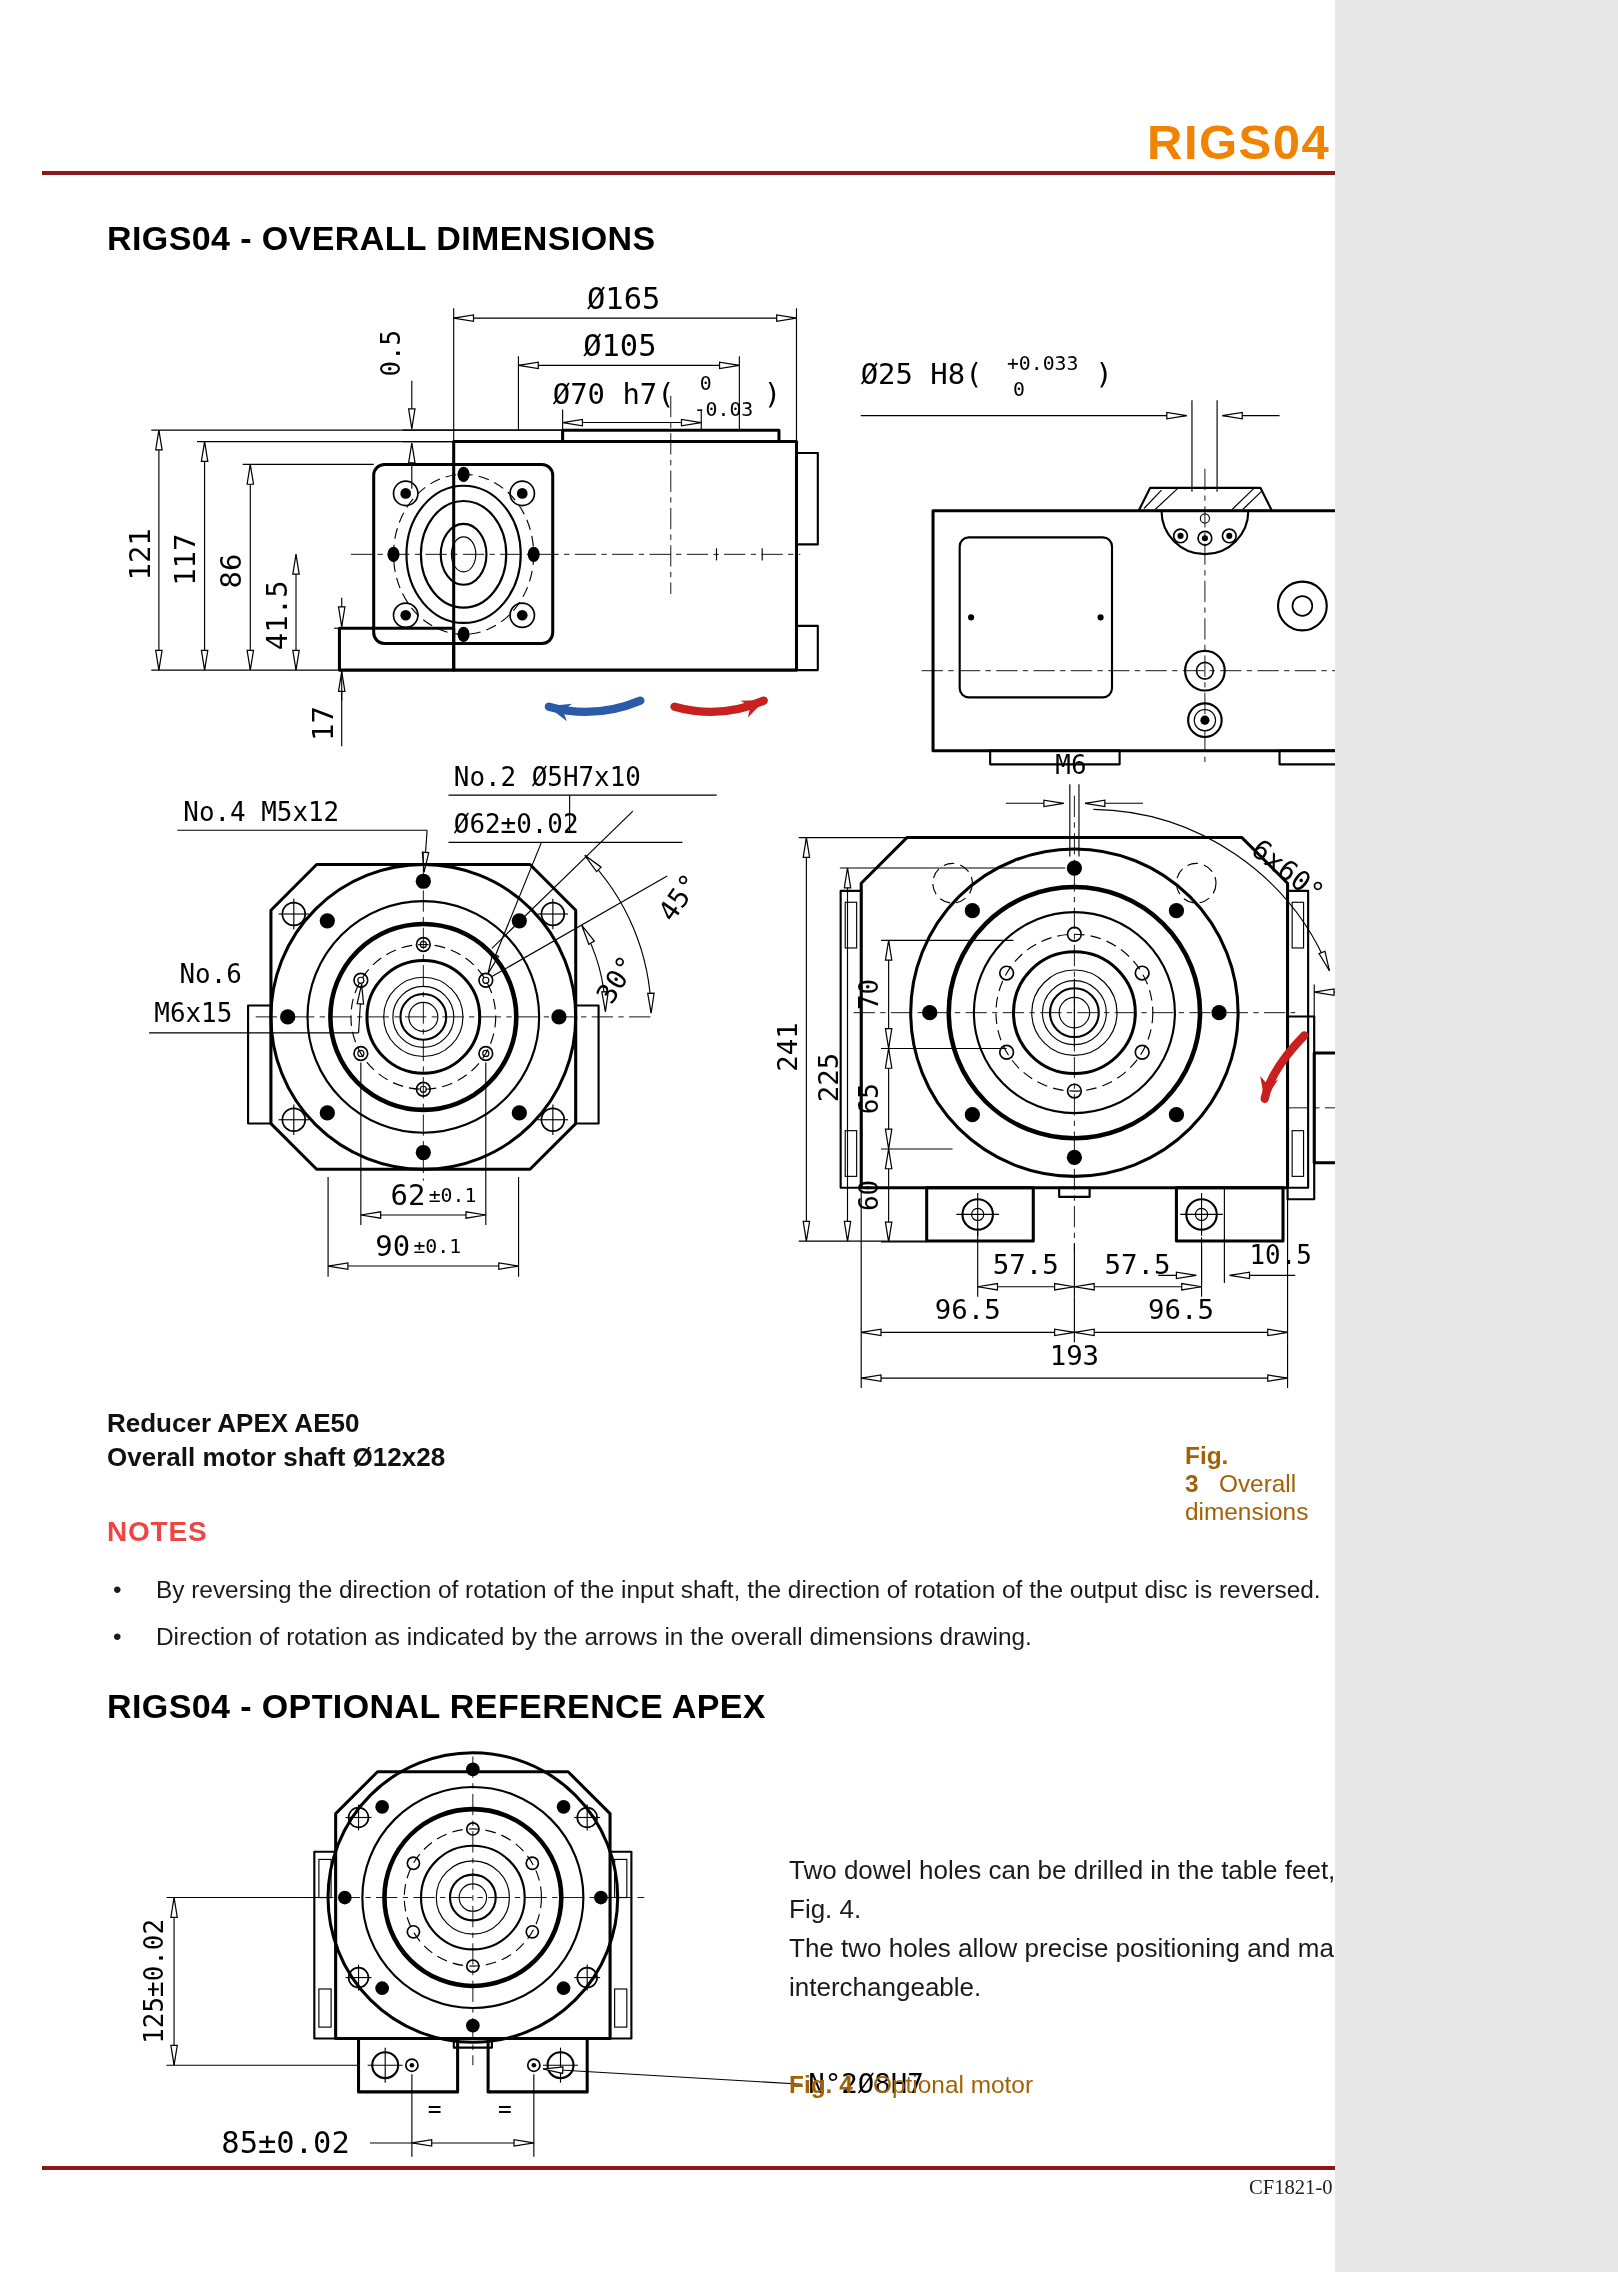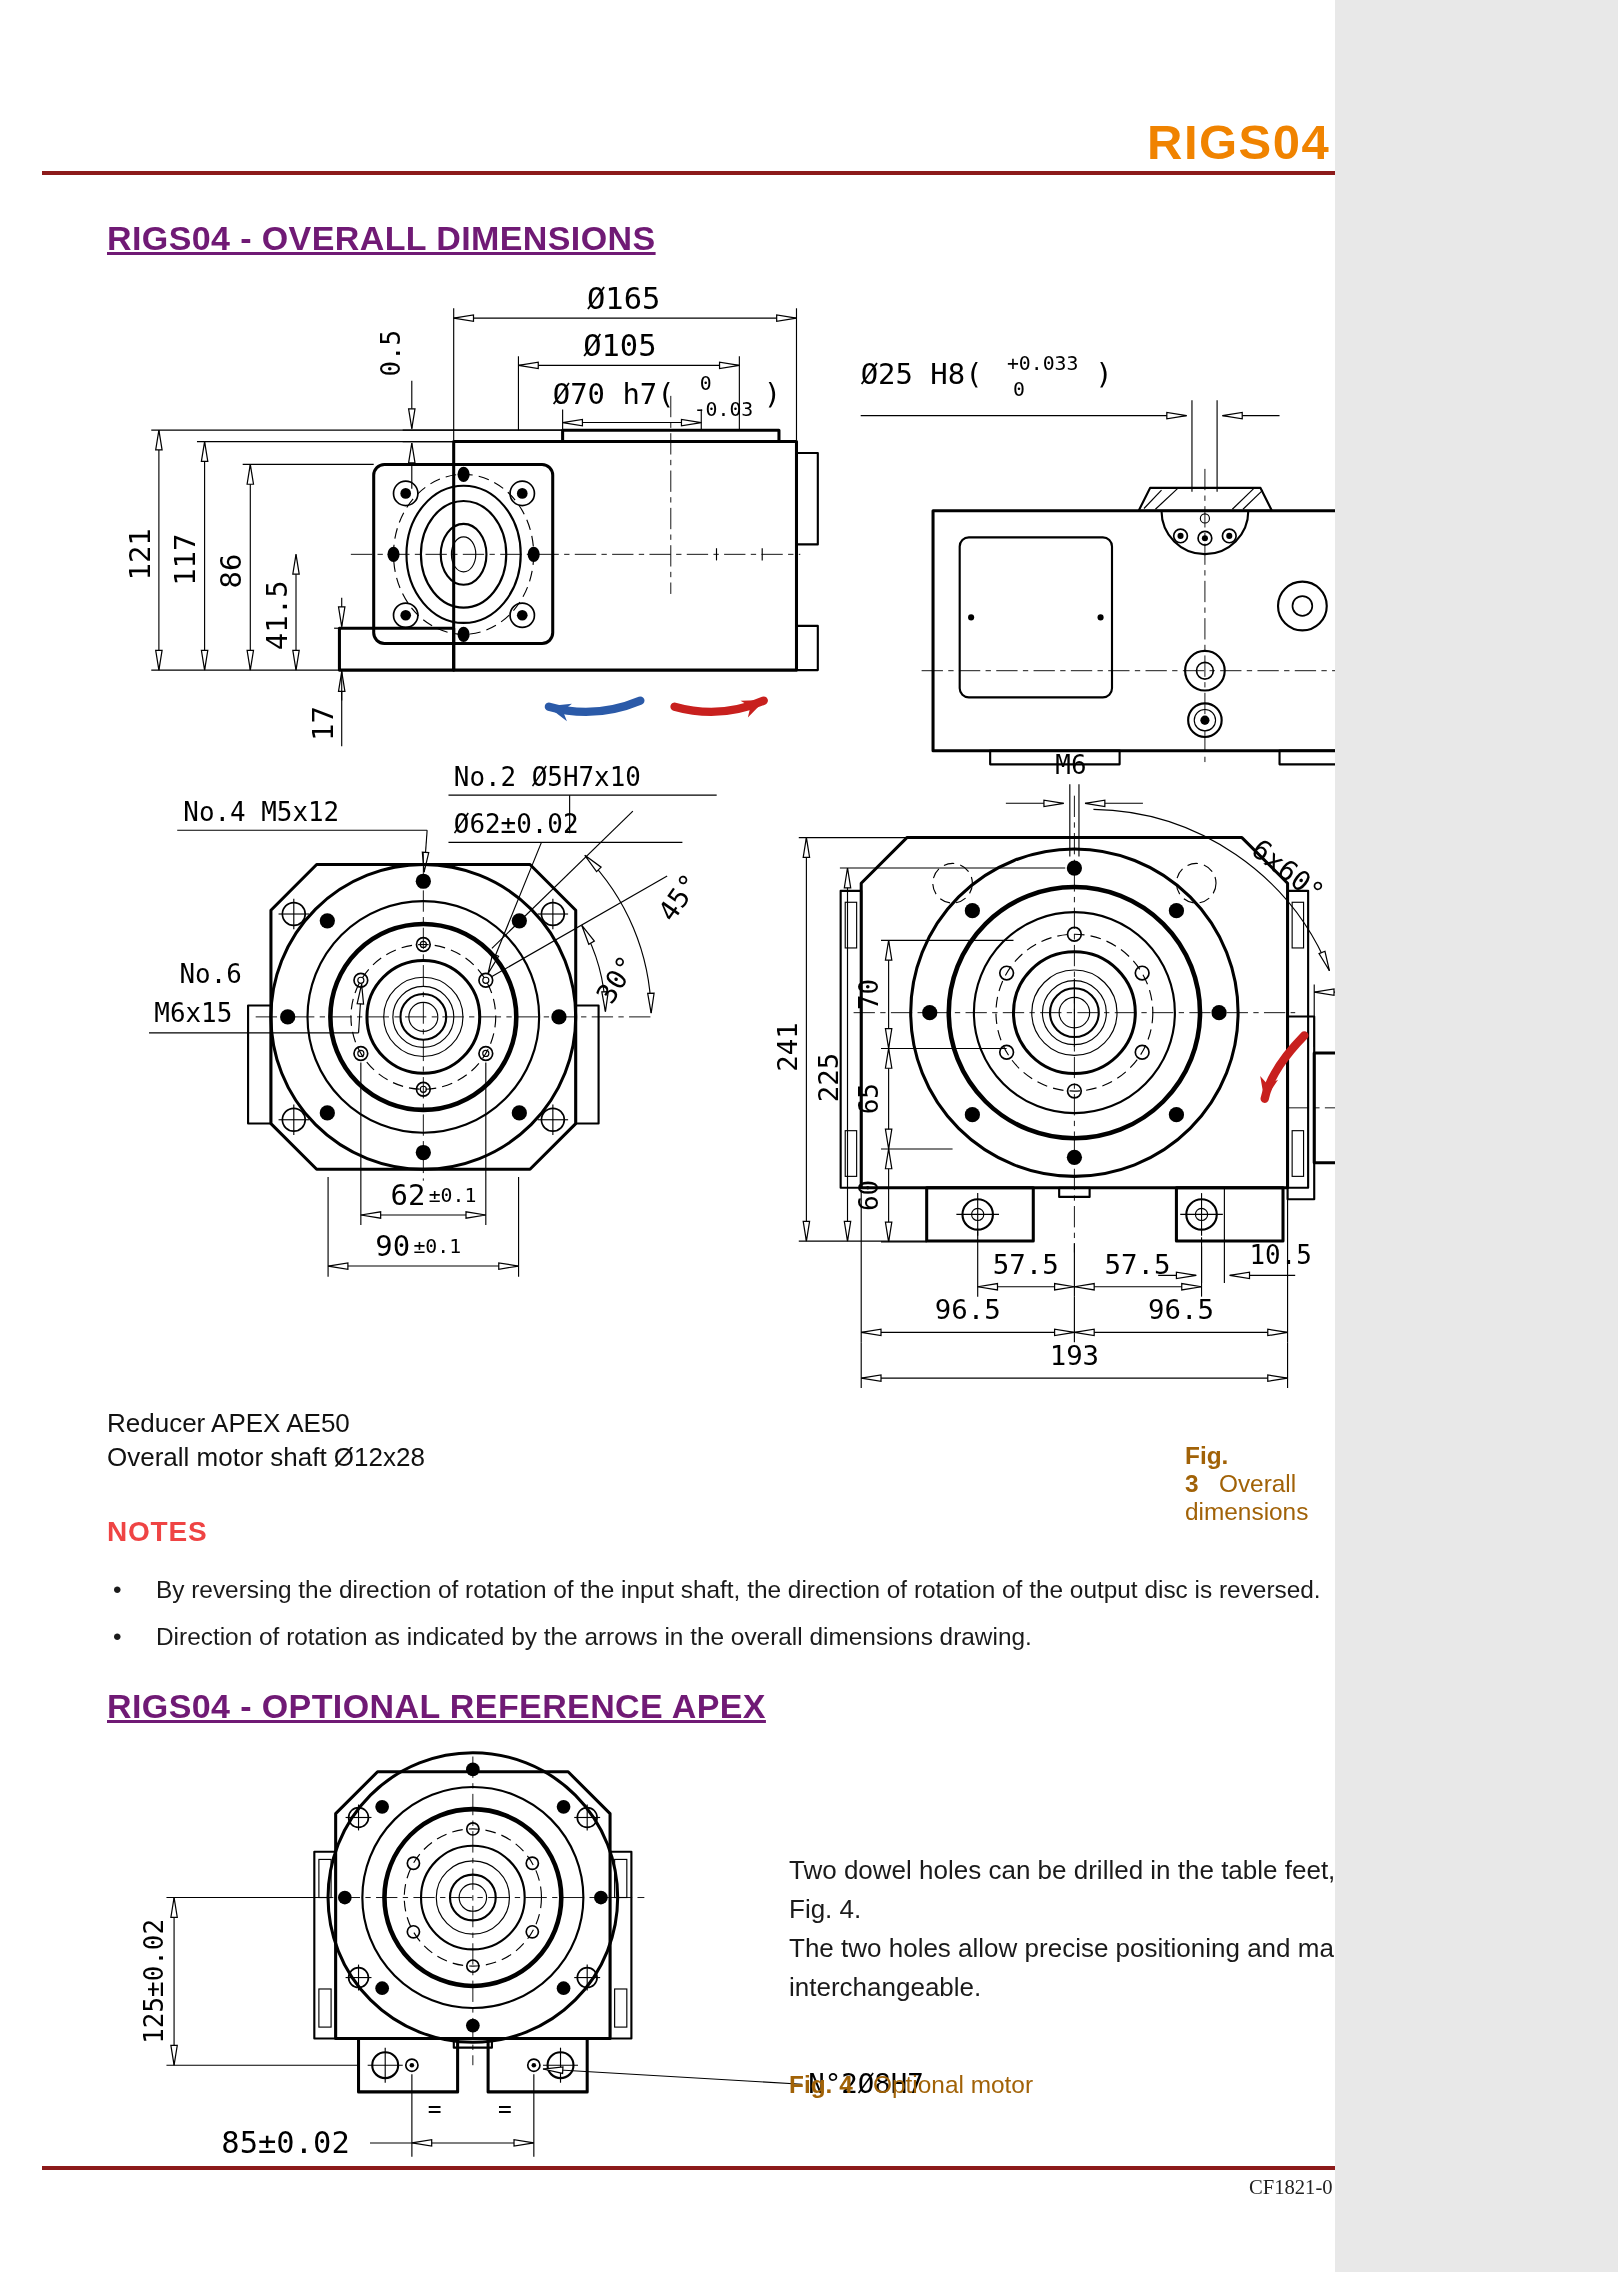--- a/index.html
+++ b/index.html
@@ -14,21 +14,21 @@
   .o2{stroke:#000;stroke-width:2.2;fill:none;}
   .t{stroke:#000;stroke-width:1.5;fill:none;}
   .dm{stroke:#000;stroke-width:1.5;fill:none;}
   .cl{stroke:#000;stroke-width:1.2;fill:none;stroke-dasharray:28 7 7 7;}
   .dsh{stroke-dasharray:14 8;}
   .bk{fill:#000;stroke:none;}
   text.c{font-family:"DejaVu Sans Mono",monospace;fill:#000;}
   text.s{font-family:"Liberation Sans",sans-serif;fill:#000;}
   
   .h-title{font-size:49px;color:#F08300;letter-spacing:1.5px;font-weight:bold;}
-  .sec-h{font-size:34px;font-weight:bold;color:#701a75;letter-spacing:0.4px;text-decoration:underline;}
+  .sec-h{font-size:34px;font-weight:bold;color:#000000;letter-spacing:0.4px;}
   .notes-h{font-size:28px;font-weight:bold;color:#ef4444;letter-spacing:0.8px;}
   .body-t{font-size:26px;line-height:1.5;color:#1a1a1a;}
   .cap b{font-weight:bold;}
   .rule{position:absolute;height:3.8px;background:#8C1A1A;}
   .bullet-row{position:absolute;display:flex;align-items:flex-start;font-size:24.4px;color:#1a1a1a;}
   .bullet-dot{width:43px;text-align:left;font-size:24.4px;}
   .tab{position:absolute;left:1445px;top:1152px;width:174px;height:58px;background:#F7941D;
        color:#1d1d1d;font-family:"DejaVu Sans",sans-serif;font-size:35px;line-height:56px;padding-left:18.3px;box-sizing:border-box;}
   .imgbox{position:absolute;left:1371px;top:70px;width:145px;height:174px;background:#fff;
           border:6.9px solid #9B1B1B;border-radius:24.4px;z-index:4;}
@@ -463,21 +463,21 @@
     <text class="c" x="152" y="321" font-size="34" text-anchor="middle" transform="rotate(-90 152 321)">70</text>
     <text class="c" x="152" y="458" font-size="34" text-anchor="middle" transform="rotate(-90 152 458)">65</text>
     <text class="c" x="152" y="585" font-size="34" text-anchor="middle" transform="rotate(-90 152 585)">60</text>
 
     <path d="M 855,480 Q 885,365 805,272" fill="none" stroke="#2B5AA8" stroke-width="11" stroke-linecap="round" marker-end="url(#arrB)"></path>
     <path d="M 712,375 Q 668,420 660,458" fill="none" stroke="#C8201E" stroke-width="11" stroke-linecap="round" marker-end="url(#arrR)"></path>
   </svg>
 
   <div class="tab" style="z-index:5;">RIGS04</div>
 
-  <div class="abs reducer" style="left:107px;top:1406px;">
+  <div class="abs reducer" style="left:107px;top:1406px;font-weight:bold;">
     <div>Reducer APEX AE50</div>
     <div>Overall motor shaft Ø12x28</div>
   </div>
   <div class="abs cap" style="left:1185px;top:1442px;">
     <b>Fig. 3</b>&nbsp;&nbsp;&nbsp;<span>Overall dimensions</span>
   </div>
 
   <div class="abs notes-h" style="left:107px;top:1516px;">NOTES</div>
   <div class="bullet-row" style="left:113px;top:1576px;width:1470px;">
     <span class="bullet-dot">•</span>

